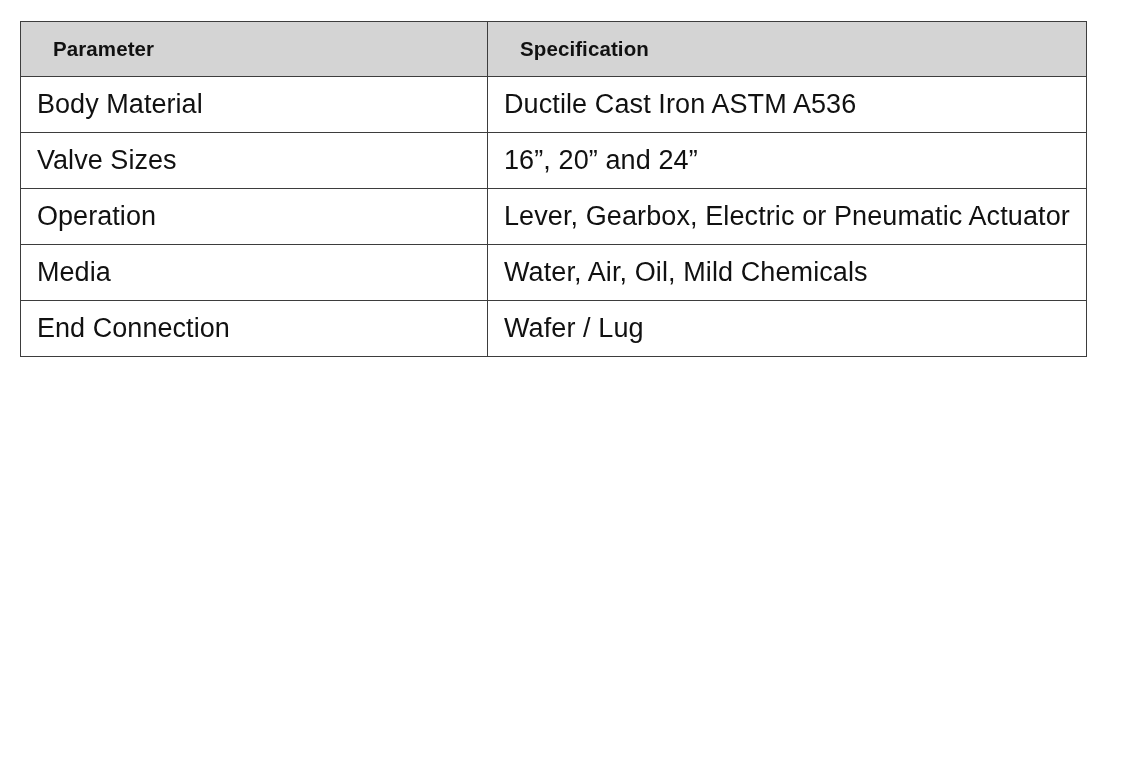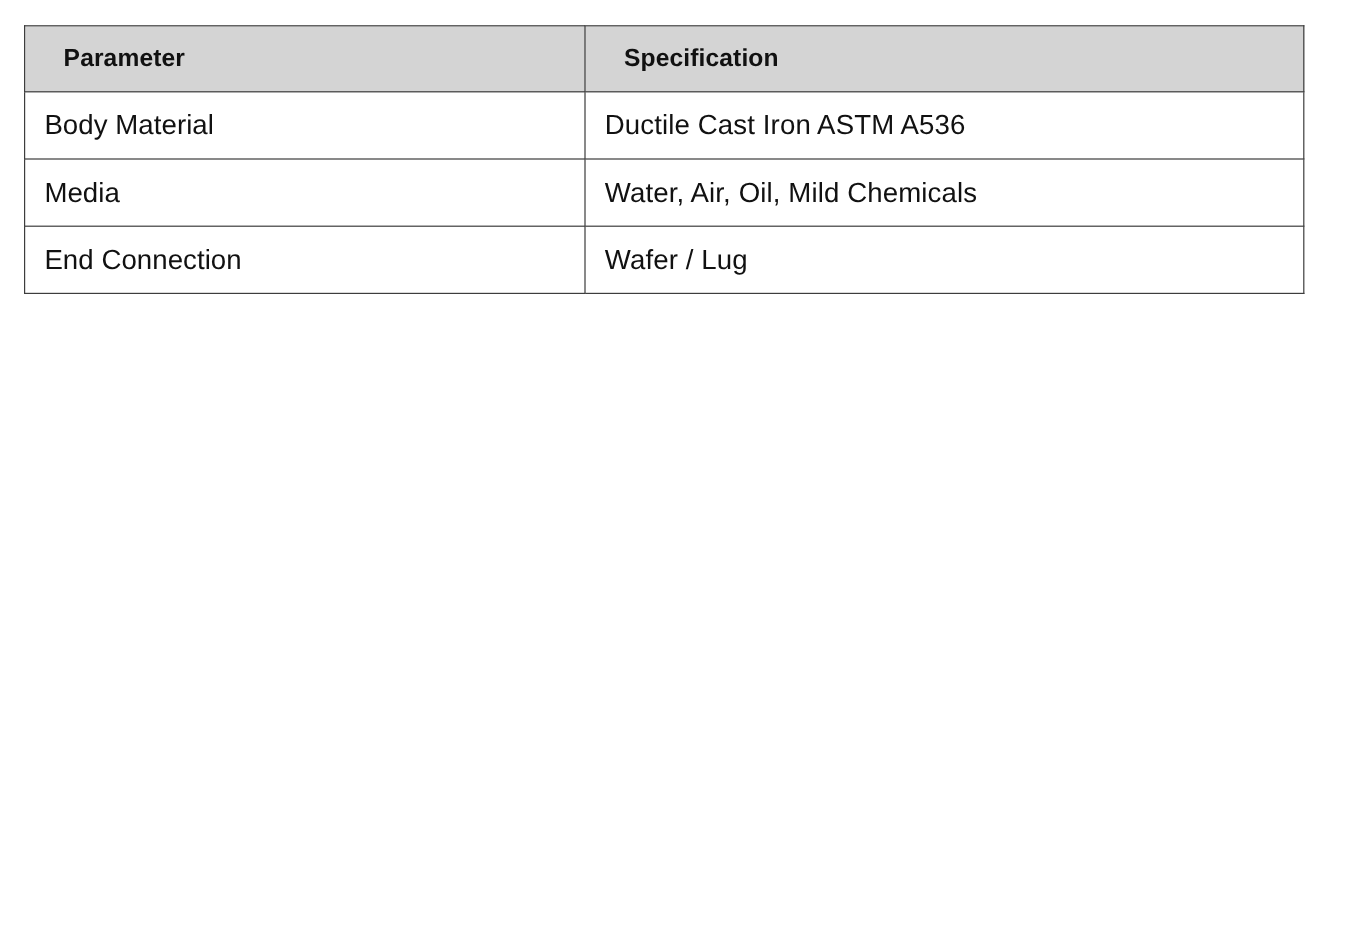--- a/index.html
+++ b/index.html
@@ -30,21 +30,21 @@
     border: 1px solid #3d3d3d;
   }
   .spec-table col.c1 { width: 467px; }
   .spec-table col.c2 { width: 599px; }
   .spec-table th, .spec-table td {
     border: 1px solid #3d3d3d;
     padding: 0 0 0 16px;
     height: 55px;
     text-align: left;
     vertical-align: middle;
-    font-size: 23px;
+    font-size: 27px;
     line-height: 1.25;
     color: #111111;
     background: #ffffff;
     font-weight: normal;
     letter-spacing: 0.1px;
   }
   .spec-table thead th {
     background: #d4d4d4;
     font-weight: bold;
     height: 54px;
@@ -69,20 +69,28 @@
         <th>Parameter</th>
         <th>Specification</th>
       </tr>
     </thead>
     <tbody>
       <tr>
         <td>Body Material</td>
         <td>Ductile Cast Iron ASTM A536</td>
       </tr>
       <tr>
+        <td>Valve Sizes</td>
+        <td>16”, 20” and 24”</td>
+      </tr>
+      <tr>
+        <td>Operation</td>
+        <td>Lever, Gearbox, Electric or Pneumatic Actuator</td>
+      </tr>
+      <tr>
         <td>Media</td>
         <td>Water, Air, Oil, Mild Chemicals</td>
       </tr>
       <tr>
         <td>End Connection</td>
         <td>Wafer / Lug</td>
       </tr>
     </tbody>
   </table>
 </div>

